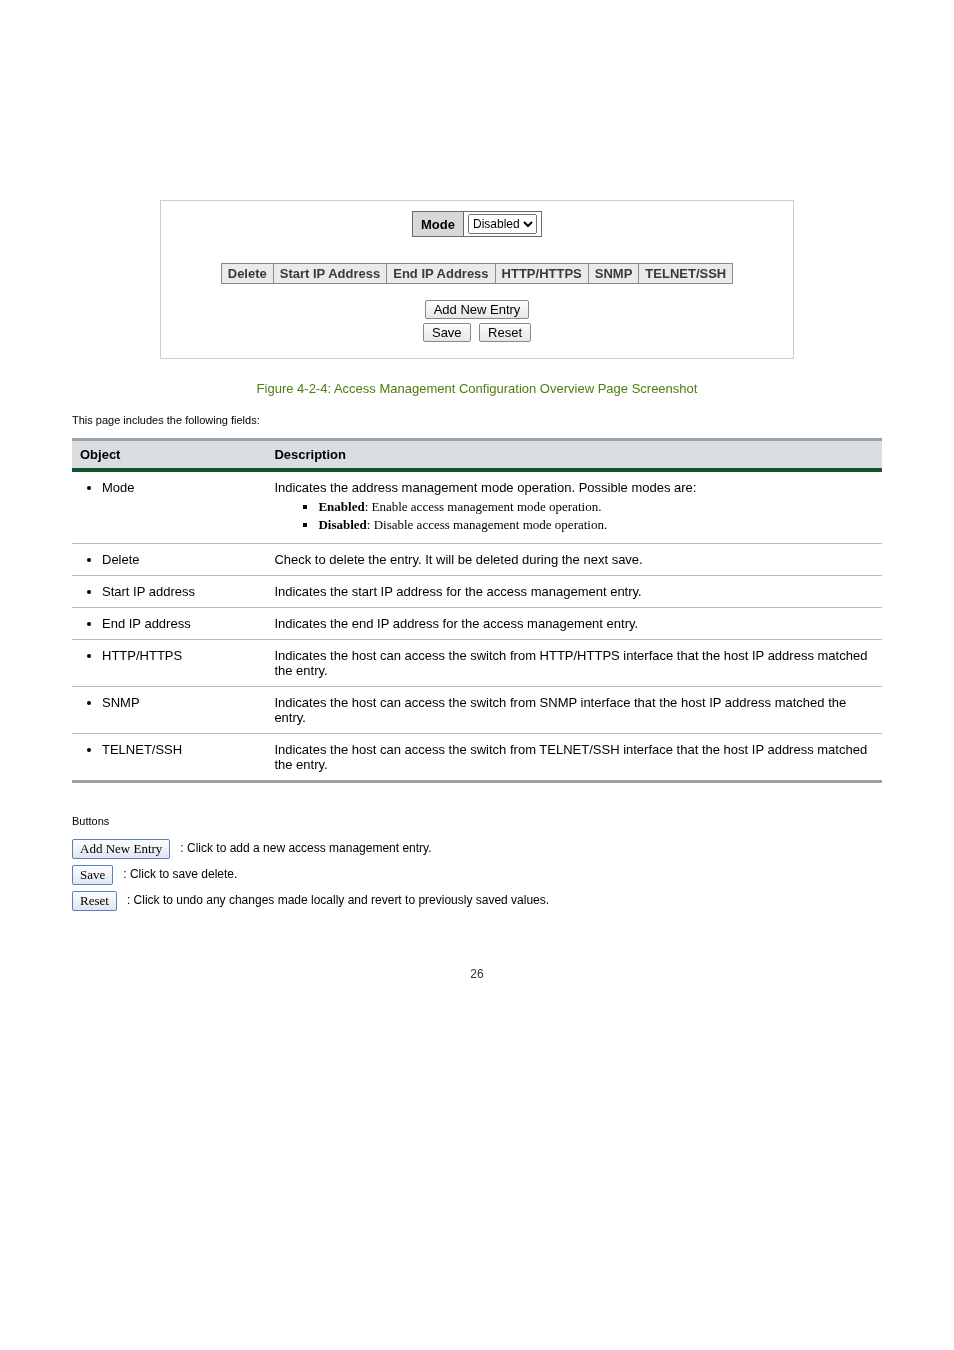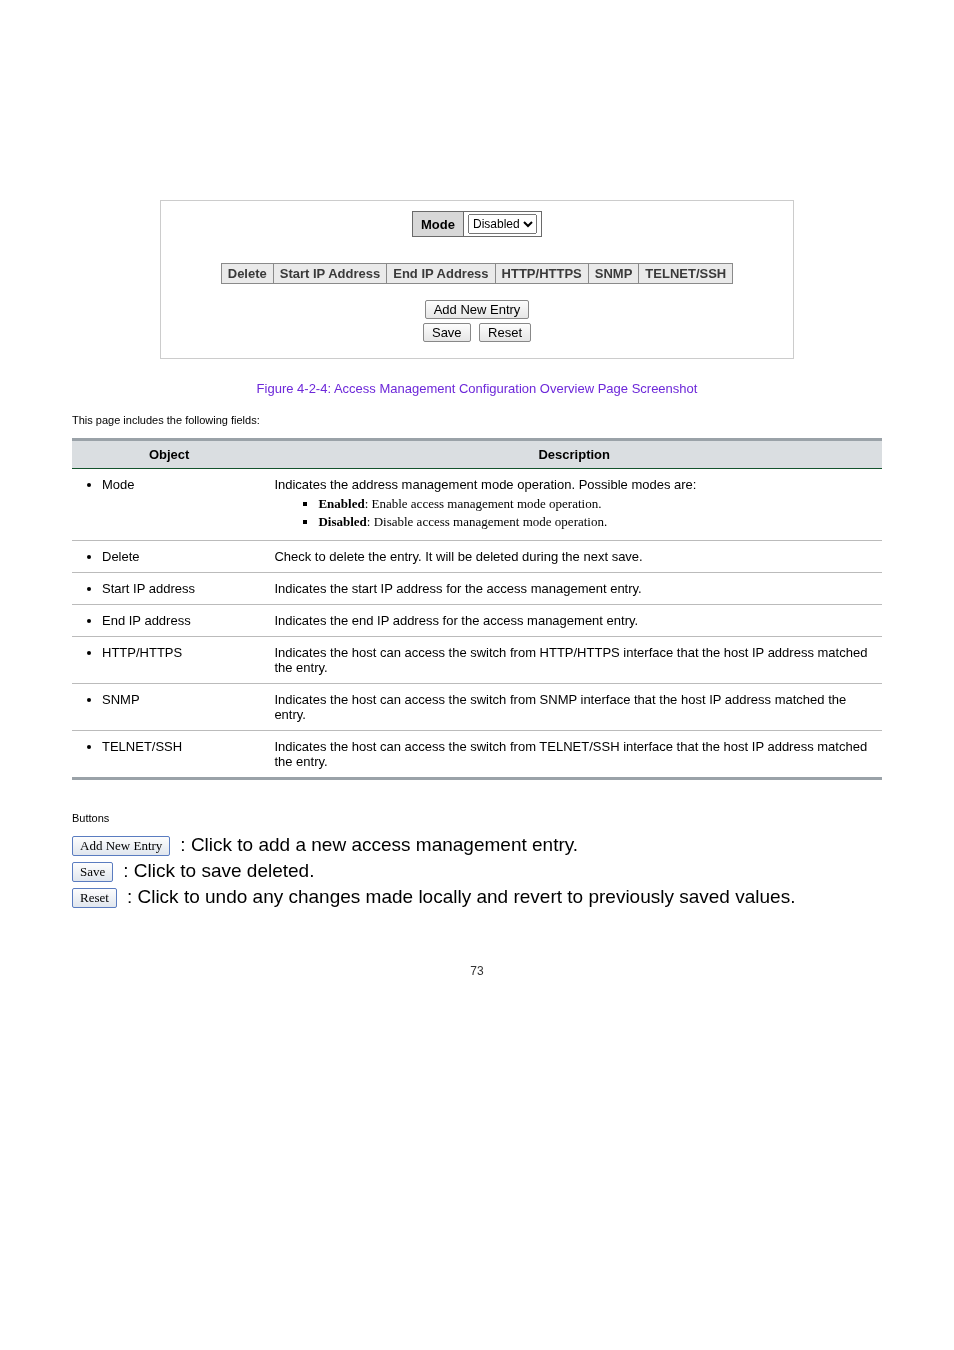--- a/index.html
+++ b/index.html
@@ -6,21 +6,21 @@
   body {
     font-family: Arial, sans-serif;
     background: #fff;
     width: 954px;
     min-height: 1350px;
     padding: 60px 60px 60px 60px;
   }
   .figure-caption {
     text-align: center;
     font-size: 13px;
-    color: #6d28d9;
+    color: #4d7c0f;
     margin-bottom: 18px;
   }
   .panel {
     border: 1px solid #ccc;
     background: #fff;
     margin: 0 100px 22px 100px;
     padding: 10px 12px 16px 12px;
     text-align: center;
   }
   .panel h2 {
@@ -84,24 +84,24 @@
     padding: 0 12px;
   }
   table.desc {
     width: 100%;
     border-collapse: collapse;
     border-top: 3px solid #9aa2a8;
     border-bottom: 3px solid #9aa2a8;
   }
   table.desc thead th {
     background: #dadee1;
-    text-align: center;
+    text-align: left;
     font-size: 13px;
     padding: 6px 8px;
-    border-bottom: 1px solid #14532d;
+    border-bottom: 4px solid #14532d;
   }
   table.desc thead th:first-child { width: 24%; }
   table.desc tbody td {
     font-size: 13px;
     padding: 8px 8px;
     border-top: 1px solid #bbb;
     vertical-align: top;
   }
   table.desc tbody tr:first-child td { border-top: none; }
   ul.obj { list-style: disc; margin-left: 22px; }
@@ -120,21 +120,21 @@
     font-family: "Times New Roman", serif;
     font-size: 13px;
     padding: 1px 7px;
     border: 1px solid #5a7cc0;
     border-radius: 2px;
     background: linear-gradient(#fdfdfd,#e0e6ee);
     cursor: pointer;
     white-space: nowrap;
   }
   .button-item .btext {
-    font-size: 19px;
+    font-size: 12px;
     line-height: 18px;
   }
 </style>
 </head>
 <body>
 
 <div style="height:140px"></div>
 
 <div class="panel">
   <table class="mode-table">
@@ -252,21 +252,21 @@
 
 <p class="desc-p" style="margin-top:32px">Buttons</p>
 
 <div class="buttons-list">
   <div class="button-item">
     <button class="btn2">Add New Entry</button>
     <span class="btext">: Click to add a new access management entry.</span>
   </div>
   <div class="button-item">
     <button class="btn2">Save</button>
-    <span class="btext">: Click to save deleted.</span>
+    <span class="btext">: Click to save delete.</span>
   </div>
   <div class="button-item">
     <button class="btn2">Reset</button>
     <span class="btext">: Click to undo any changes made locally and revert to previously saved values.</span>
   </div>
 </div>
 
-<div class="page-num">73</div>
+<div class="page-num">26</div>
 
 </body></html>

